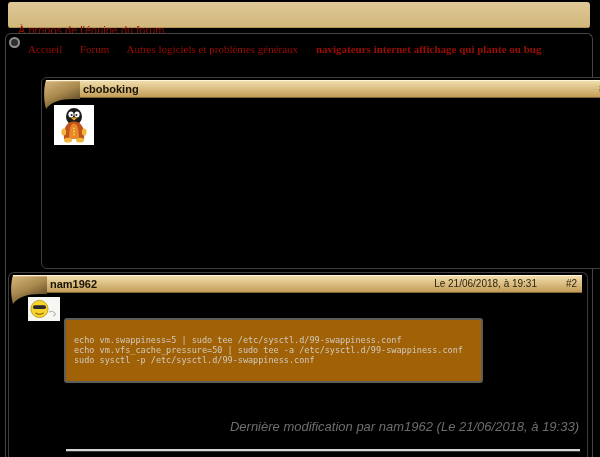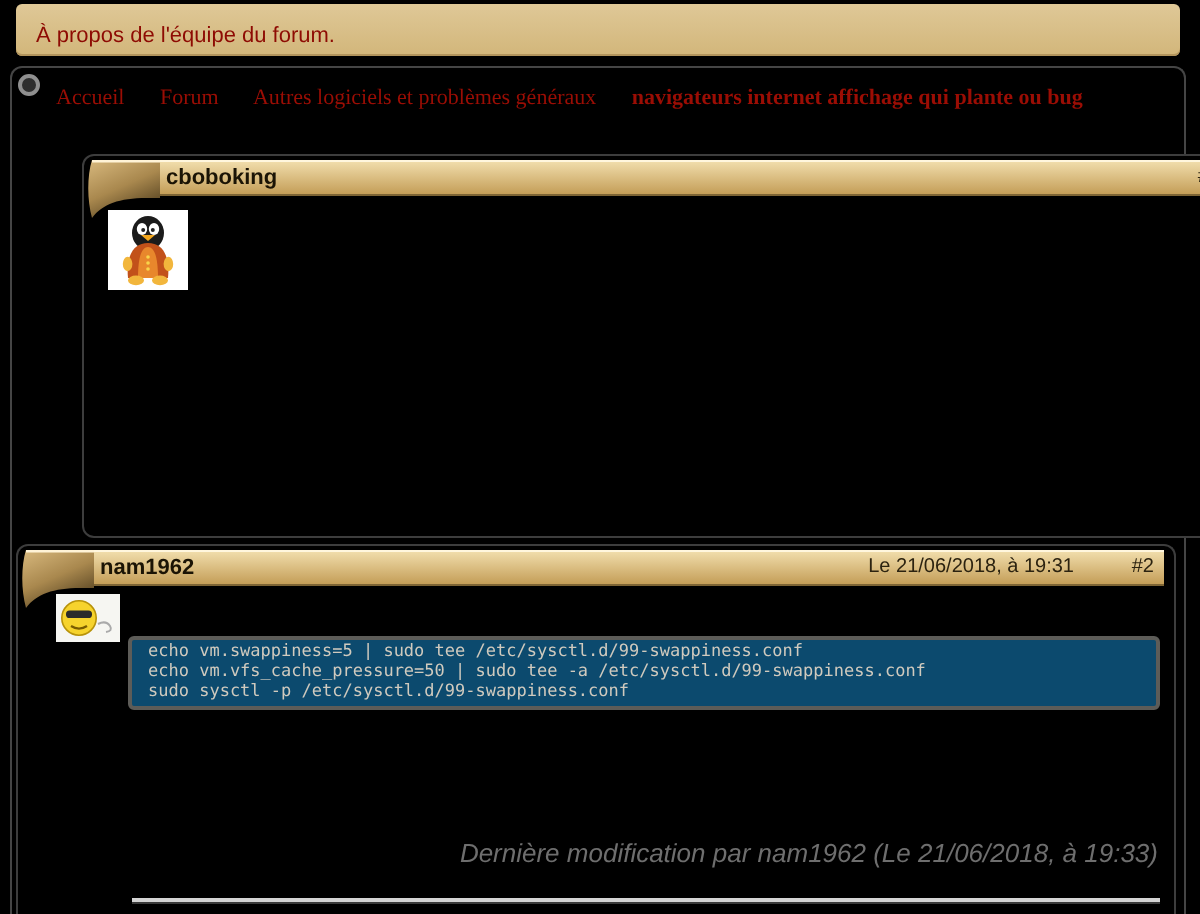--- a/index.html
+++ b/index.html
@@ -8,21 +8,21 @@
     width:600px; height:457px; position:relative; overflow:hidden;
     background:#000; font-family:"Liberation Sans", sans-serif;
   }
   
   .banner {
     position:absolute; left:8px; top:2px; width:582px; height:26px;
     background:linear-gradient(#dfc897,#d2b67a);
     border-radius:3px; box-shadow:inset 0 -1px 0 #b2945c;
   }
   .banner a {
-    display:block; padding:10px 10px; font-size:11px; color:#8e0b03;
+    display:block; padding:22px 10px; font-size:11px; color:#8e0b03;
     text-decoration:none; font-weight:normal;
   }
   
   .panel {
     position:absolute; left:5px; top:33px; width:588px; height:424px;
     background:#000; border:1px solid #454545; border-bottom:none;
     border-radius:6px 6px 0 0;
   }
   .feed-dot {
     position:absolute; left:3px; top:3px; width:11px; height:11px;
@@ -51,23 +51,23 @@
     position:absolute; left:41px; top:3px; z-index:3;
     font-size:11px; font-weight:bold; color:#1b1405;
   }
   .pdate { position:absolute; right:50px; top:3px; z-index:3; font-size:10px; color:#2c2310; }
   .pnum  { position:absolute; right:10px; top:3px; z-index:3; font-size:10px; color:#2c2310; text-decoration:none; }
   
   .avatar1 { position:absolute; left:12px; top:27px; width:40px; height:40px; background:#fff; }
   .avatar2 { position:absolute; left:19px; top:24px; width:32px; height:24px; background:#f4f4f0; }
   
   .codebox {
-    position:absolute; left:55px; top:45px; width:516px;
-    background:#0c4a6e; border:2px solid #5d5c58; border-radius:3px;
-    padding:2px 8px; color:#d0cabe;
+    position:absolute; left:55px; top:45px; width:419px;
+    background:#a16207; border:2px solid #5d5c58; border-radius:3px;
+    padding:16px 8px; color:#d0cabe;
     font-family:"DejaVu Sans Mono", monospace; font-size:8.5px; line-height:9.8px;
     white-space:pre; overflow:hidden;
   }
   .lastedit {
     position:absolute; right:8px; top:146px; font-size:13px;
     font-style:italic; color:#6e6e6e;
   }
   .sig-divider {
     position:absolute; left:57px; right:7px; top:176px; height:2px;
     background:#d4d4d4; box-shadow:0 1px 0 #3a3a3a;

